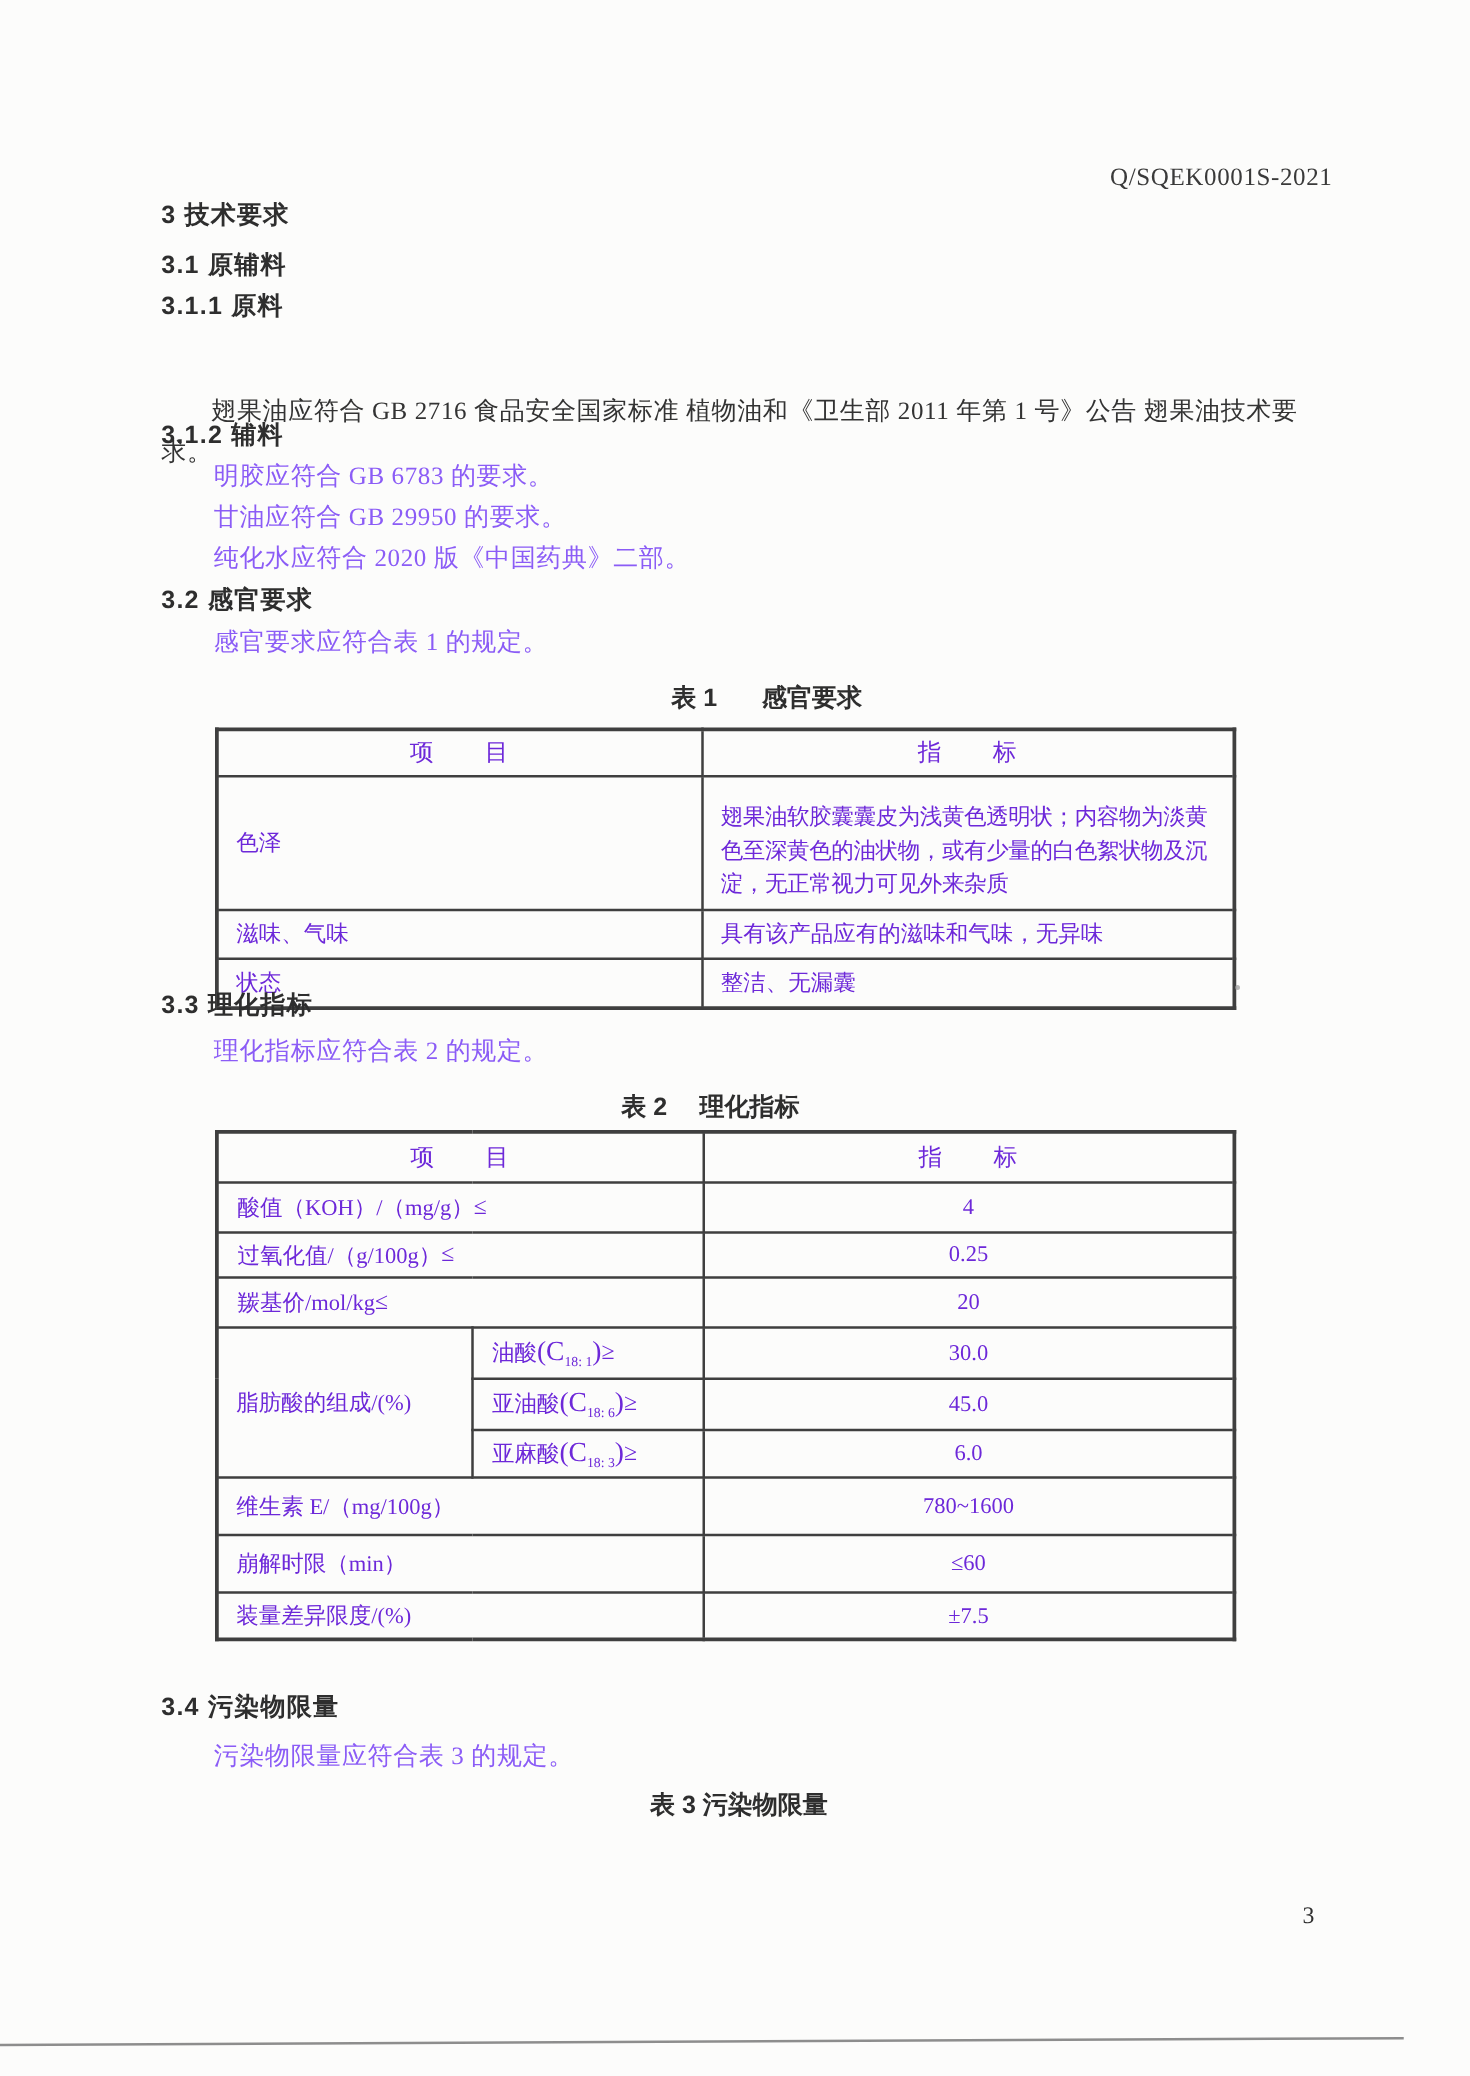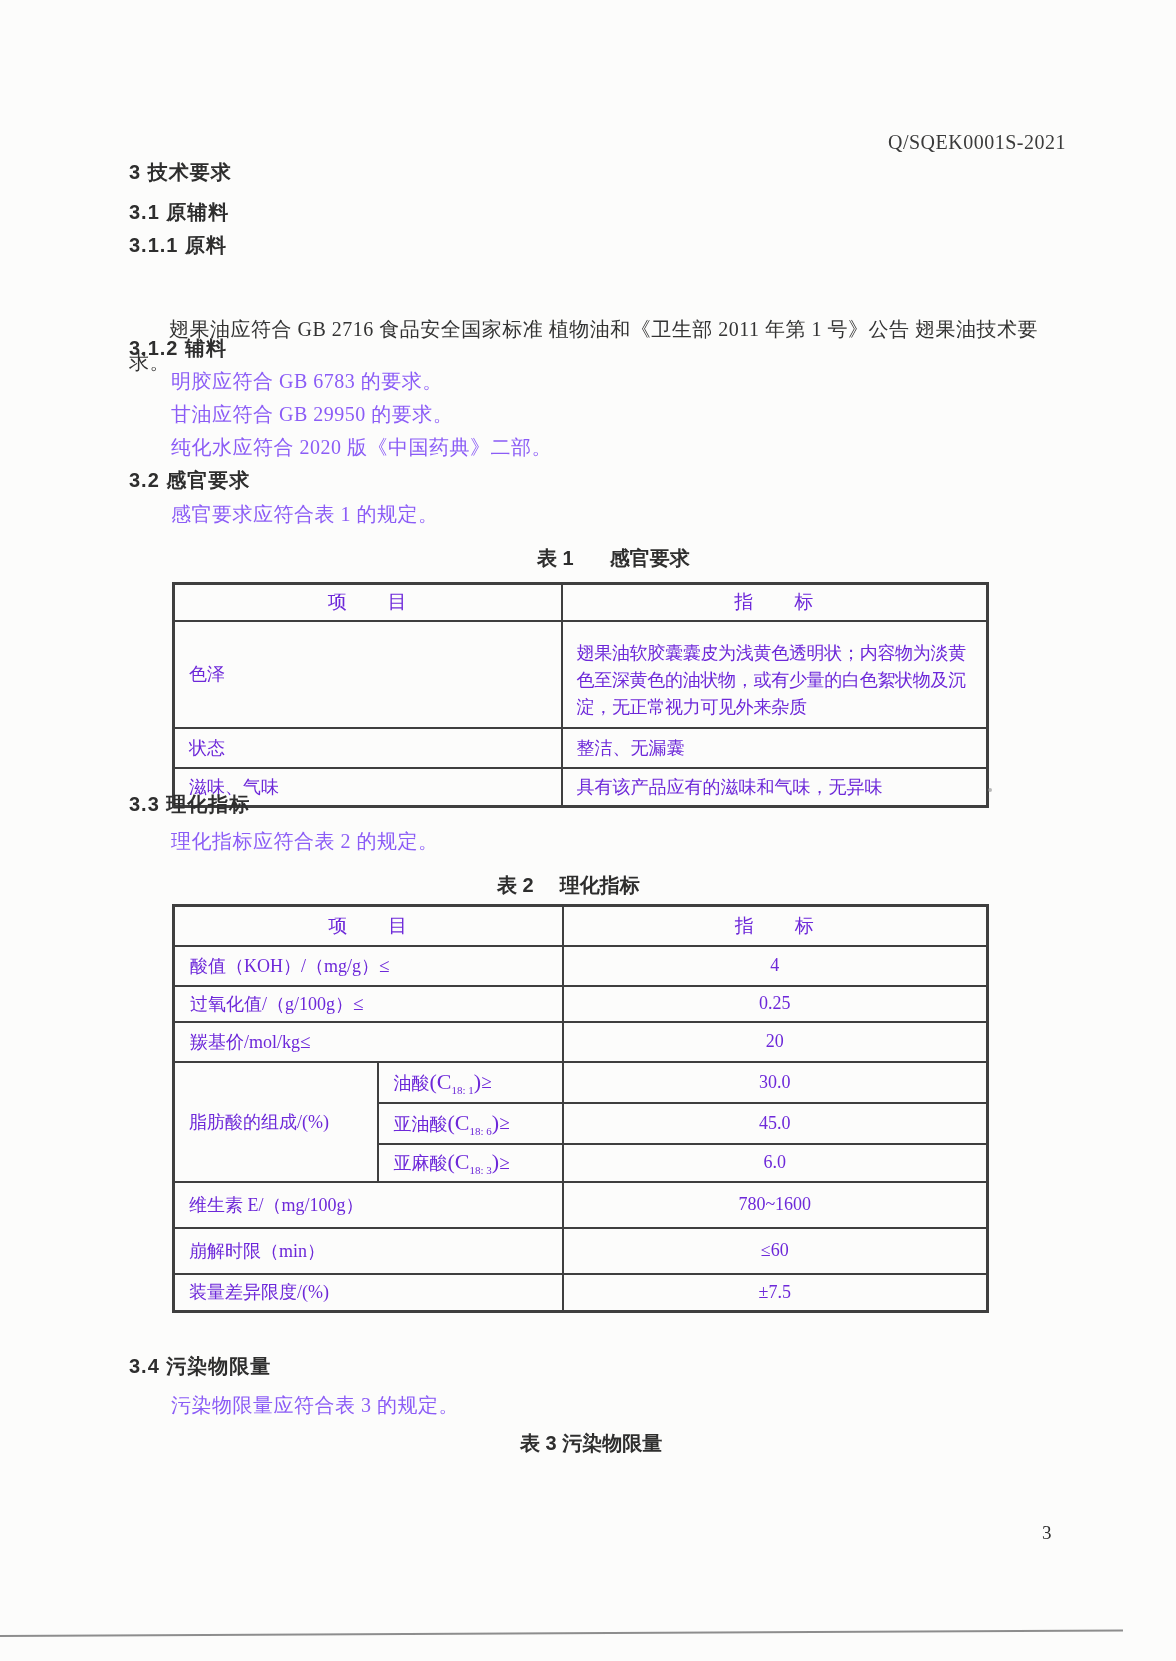--- a/index.html
+++ b/index.html
@@ -93,27 +93,27 @@
       </colgroup>
     <tbody>
       <tr style="height:37px">
         <td class="hd">项　　目</td>
         <td class="hd">指　　标</td>
       </tr>
       <tr style="height:92px">
         <td class="pl">色泽</td>
         <td class="wrapcell">翅果油软胶囊囊皮为浅黄色透明状；内容物为淡黄色至深黄色的油状物，或有少量的白色絮状物及沉淀，无正常视力可见外来杂质</td>
       </tr>
-      <tr style="height:40px">
-        <td class="pl">状态</td>
-        <td class="pl">整洁、无漏囊</td>
-      </tr>
       <tr style="height:39px">
         <td class="pl">滋味、气味</td>
         <td class="pl">具有该产品应有的滋味和气味，无异味</td>
+      </tr>
+      <tr style="height:40px">
+        <td class="pl">状态</td>
+        <td class="pl">整洁、无漏囊</td>
       </tr>
     </tbody>
   </table>
 
   <div class="sec" style="top:792px">3.3 理化指标</div>
   <div class="para" style="top:829px">理化指标应符合表 2 的规定。</div>
   <div class="speck"></div>
 
   <div class="ttitle" style="left:497px; top:872px">
     <span>表 2</span><span class="gap26">理化指标</span>

